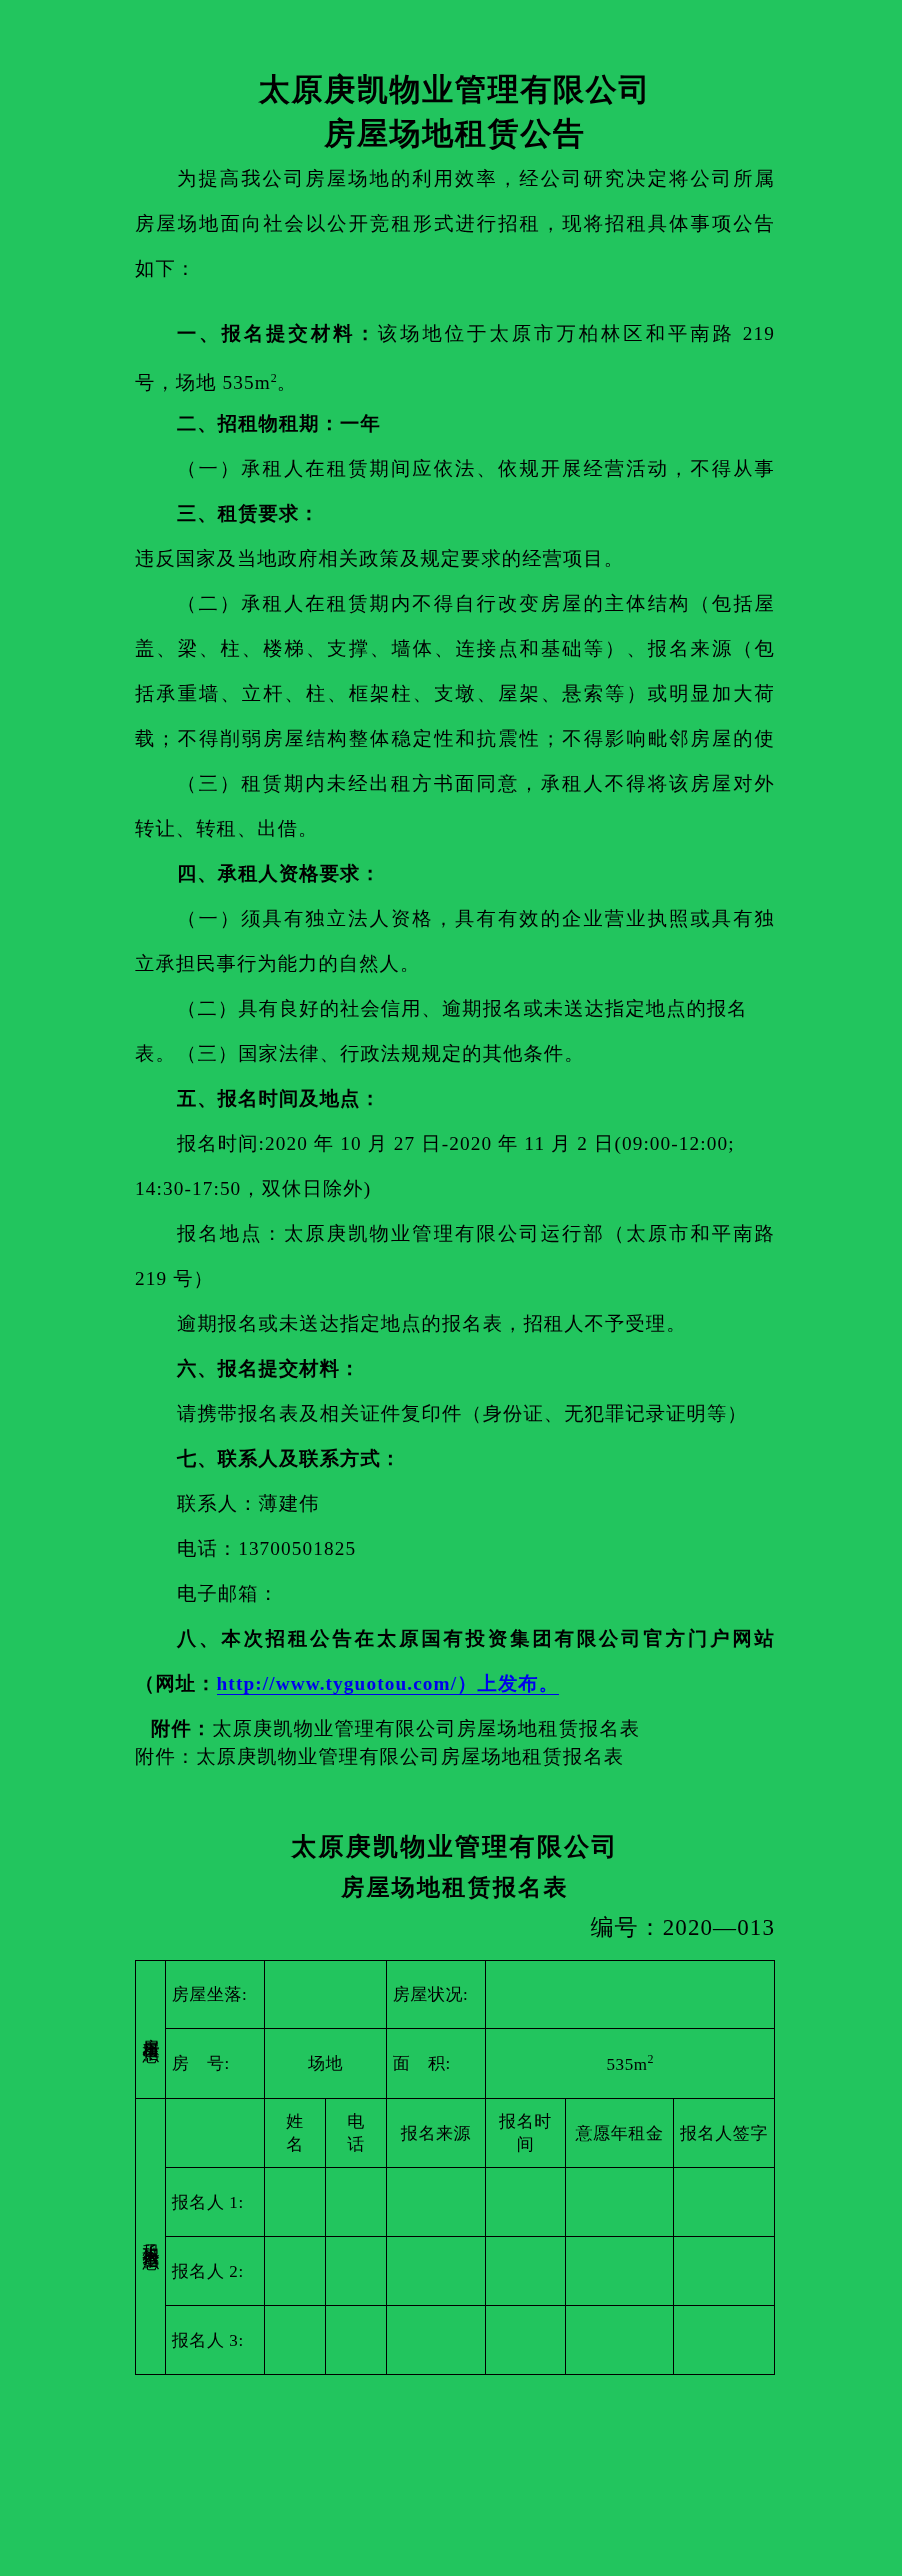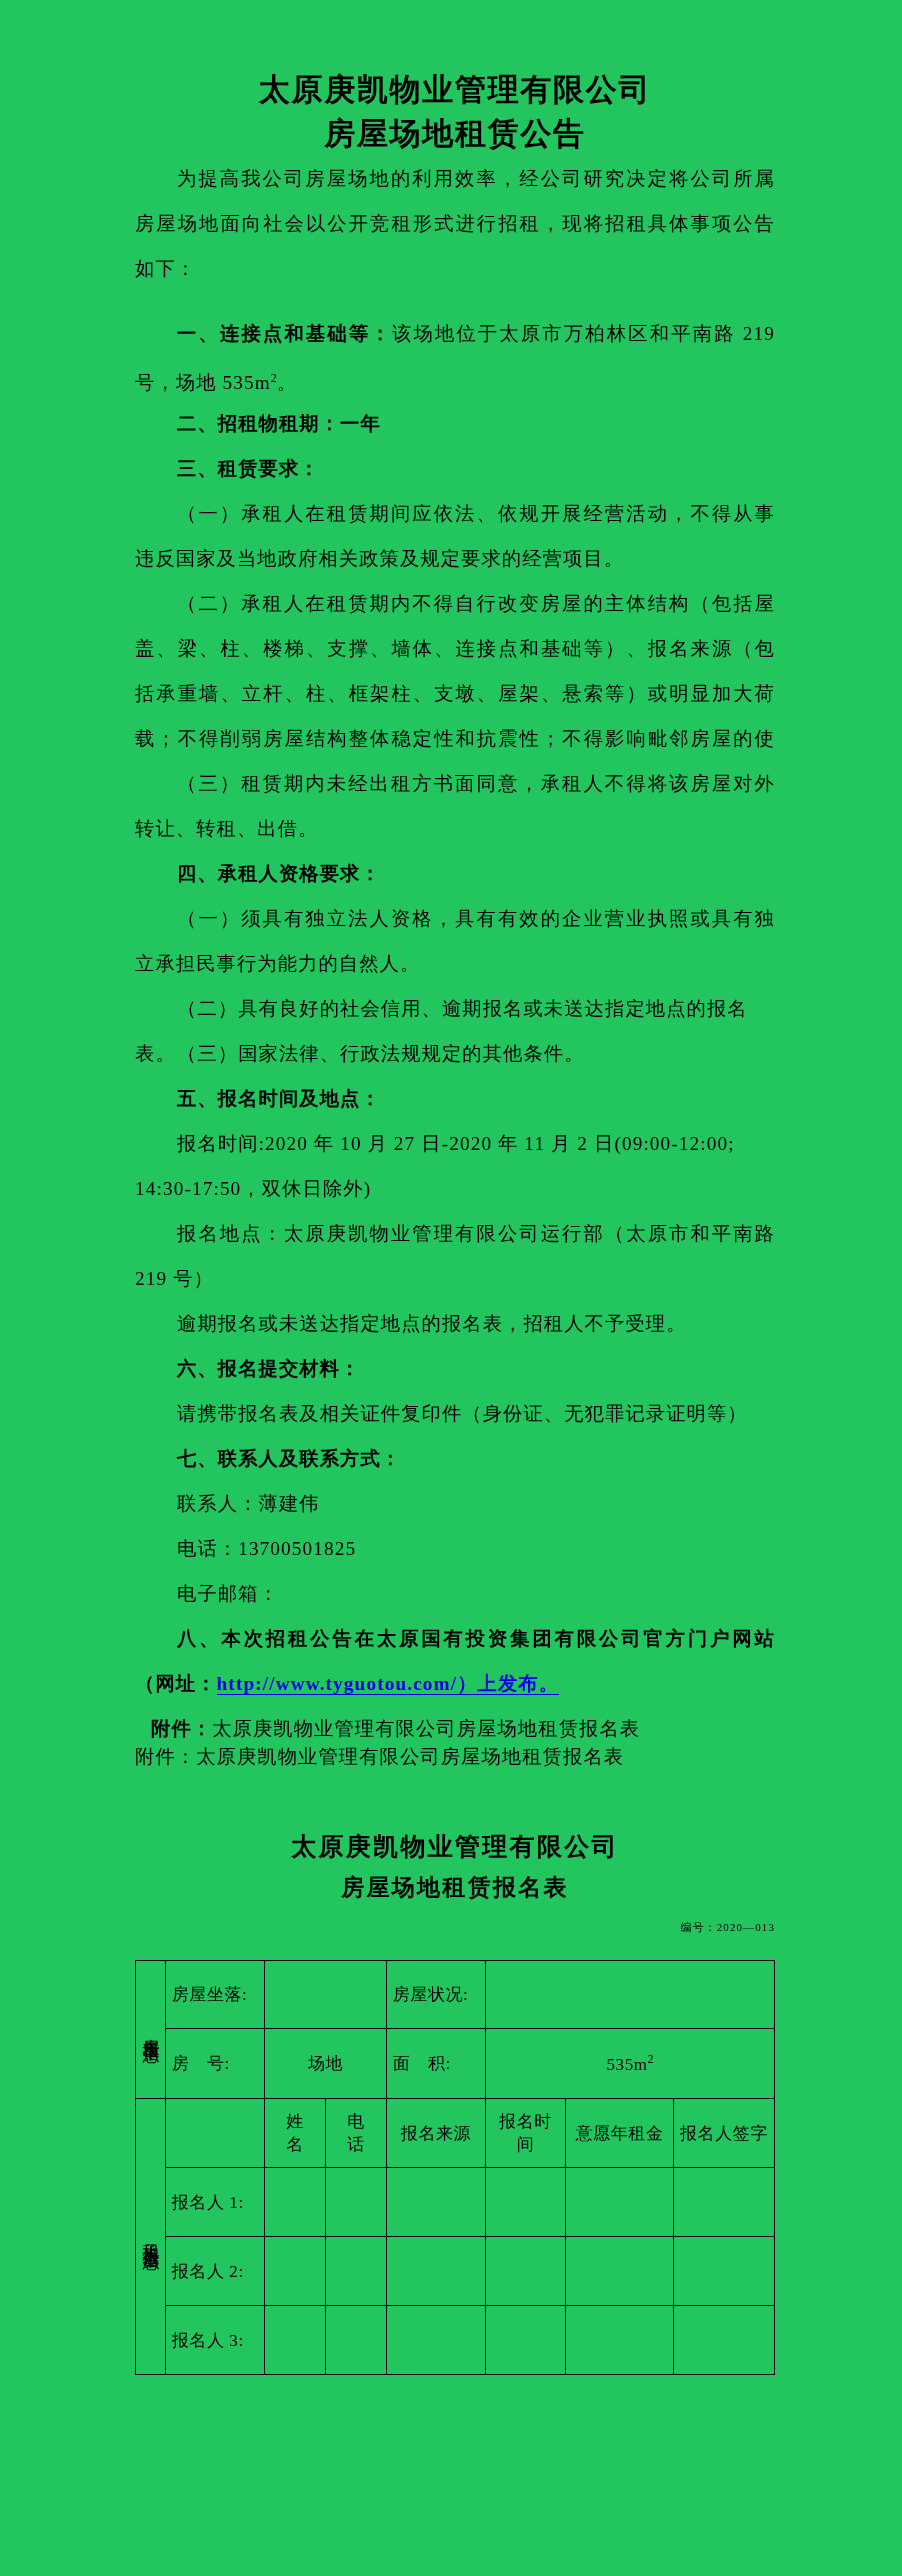--- a/index.html
+++ b/index.html
@@ -27,21 +27,21 @@
   .gap-sec{margin-top:20px;}
   .attach-first{text-indent:16px;}
   .attach-second{margin-top:-17px;}
   sup.s2{font-size:12px;letter-spacing:0;}
   .link{
     color:#0000EE;text-decoration:none;
     border-bottom:1.7px solid #0000EE;padding-bottom:0;
   }
   .form-title1{margin-top:47px;font-size:25px;font-weight:bold;line-height:41px;height:41px;text-align:center;letter-spacing:2.3px;}
   .form-title2{font-size:23px;font-weight:bold;line-height:41px;height:41px;text-align:center;letter-spacing:2.3px;}
-  .serial{font-size:11px;line-height:25px;height:25px;margin-top:6.8px;text-align:right;letter-spacing:1.1px;}
+  .serial{font-size:23px;line-height:25px;height:25px;margin-top:6.8px;text-align:right;letter-spacing:1.1px;}
   table.form{
     border-collapse:collapse;table-layout:fixed;
     width:640px;margin-top:20.5px;
     font-size:17px;letter-spacing:0.6px;
   }
   table.form{border:1.7px solid #000;}
   table.form td{border:1.1px solid #000;padding:0 5.7px;vertical-align:middle;box-sizing:border-box;overflow:hidden;}
   td.vcell{padding:0;text-align:center;}
   td.vcell span{
     display:inline-block;
@@ -63,27 +63,27 @@
 <div class="page">
   <div class="col">
 
     <h1 class="doc-title">太原庚凯物业管理有限公司</h1>
     <h1 class="doc-title">房屋场地租赁公告</h1>
 
     <div class="ln ind j">为提高我公司房屋场地的利用效率，经公司研究决定将公司所属</div>
     <div class="ln j">房屋场地面向社会以公开竞租形式进行招租，现将招租具体事项公告</div>
     <div class="ln">如下：</div>
 
-    <div class="ln ind j gap-sec"><span class="b">一、连接点和基础等：</span><span>该场地位于太原市万柏林区和平南路 219</span></div>
+    <div class="ln ind j gap-sec"><span class="b">一、报名提交材料：</span><span>该场地位于太原市万柏林区和平南路 219</span></div>
     <div class="ln"><span>号，场地 535m</span><sup class="s2">2</sup><span>。</span></div>
 
     <div class="ln ind b">二、招租物租期：一年</div>
+    <div class="ln ind j">（一）承租人在租赁期间应依法、依规开展经营活动，不得从事</div>
+
     <div class="ln ind b">三、租赁要求：</div>
-
-    <div class="ln ind j">（一）承租人在租赁期间应依法、依规开展经营活动，不得从事</div>
     <div class="ln">违反国家及当地政府相关政策及规定要求的经营项目。</div>
     <div class="ln ind j">（二）承租人在租赁期内不得自行改变房屋的主体结构（包括屋</div>
     <div class="ln j">盖、梁、柱、楼梯、支撑、墙体、连接点和基础等）、报名来源（包</div>
     <div class="ln j">括承重墙、立杆、柱、框架柱、支墩、屋架、悬索等）或明显加大荷</div>
     <div class="ln j">载；不得削弱房屋结构整体稳定性和抗震性；不得影响毗邻房屋的使</div>
     <div class="ln ind j">（三）租赁期内未经出租方书面同意，承租人不得将该房屋对外</div>
     <div class="ln">转让、转租、出借。</div>
 
     <div class="ln ind b">四、承租人资格要求：</div>
     <div class="ln ind j">（一）须具有独立法人资格，具有有效的企业营业执照或具有独</div>

